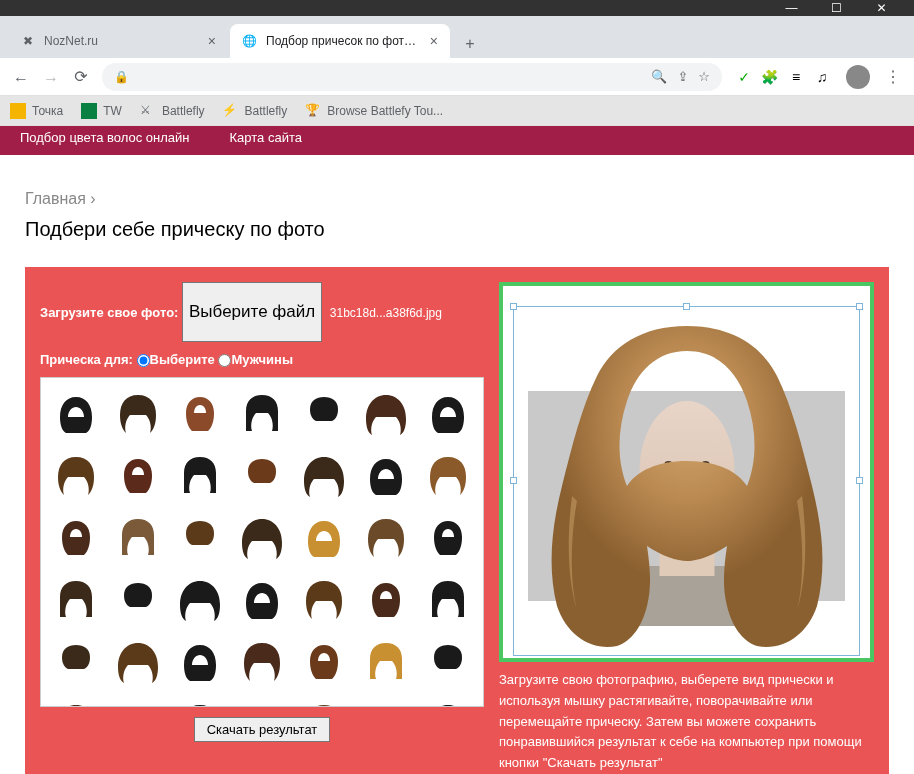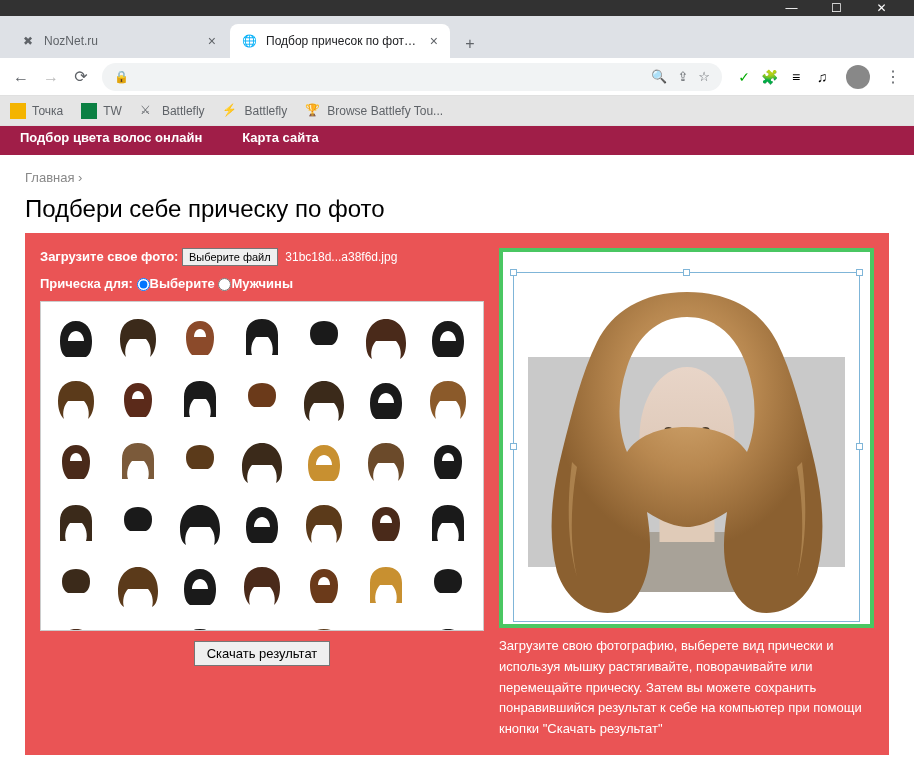--- a/index.html
+++ b/index.html
@@ -96,40 +96,40 @@
       height: calc(774px - 126px);
       overflow: hidden;
     }
     .site-nav {
       background: #a01e48;
       color: #fff;
       padding: 4px 20px 10px;
       font-size: 13px;
     }
     .nav-row { display: flex; gap: 40px; margin-top: 0; }
-    .nav-link { cursor: pointer; font-weight: bold; }
+    .nav-link { cursor: pointer; }
     
     .content {
       padding: 15px 25px;
       background: #fff;
     }
-    .breadcrumb { font-size: 13px; color: #888; margin-bottom: 10px; }
-    .page-title { font-size: 24px; font-weight: normal; margin-bottom: 10px; }
+    .breadcrumb { font-size: 16px; color: #888; margin-bottom: 10px; margin-top: 20px; }
+    .page-title { font-size: 20px; font-weight: normal; margin-bottom: 26px; }
     
     .app-panel {
       background: #ea5455;
       padding: 15px;
       display: flex;
       gap: 15px;
     }
     .left-col { flex: 1; }
     .right-col { width: 375px; }
     
     .upload-row { font-size: 13px; color: #fff; margin-bottom: 10px; font-weight: bold; }
-    .file-btn { display: inline-block; background: #efefef; border: 1px solid #767676; color: #000; padding: 2px 6px; font-weight: normal; font-size: 11px; cursor: pointer; }
+    .file-btn { display: inline-block; background: #efefef; border: 1px solid #767676; color: #000; padding: 19px 6px; font-weight: normal; font-size: 17px; cursor: pointer; }
     .file-label { color: #ffffff; font-weight: normal; font-size: 12px; margin-left: 4px; }
     
     .gender-row { font-size: 13px; color: #fff; margin-bottom: 10px; font-weight: bold; }
     .gender-row input { vertical-align: middle; }
     
     .hair-grid {
       background: #fff;
       border: 1px solid #ccc;
       height: 330px;
       overflow-y: scroll;

